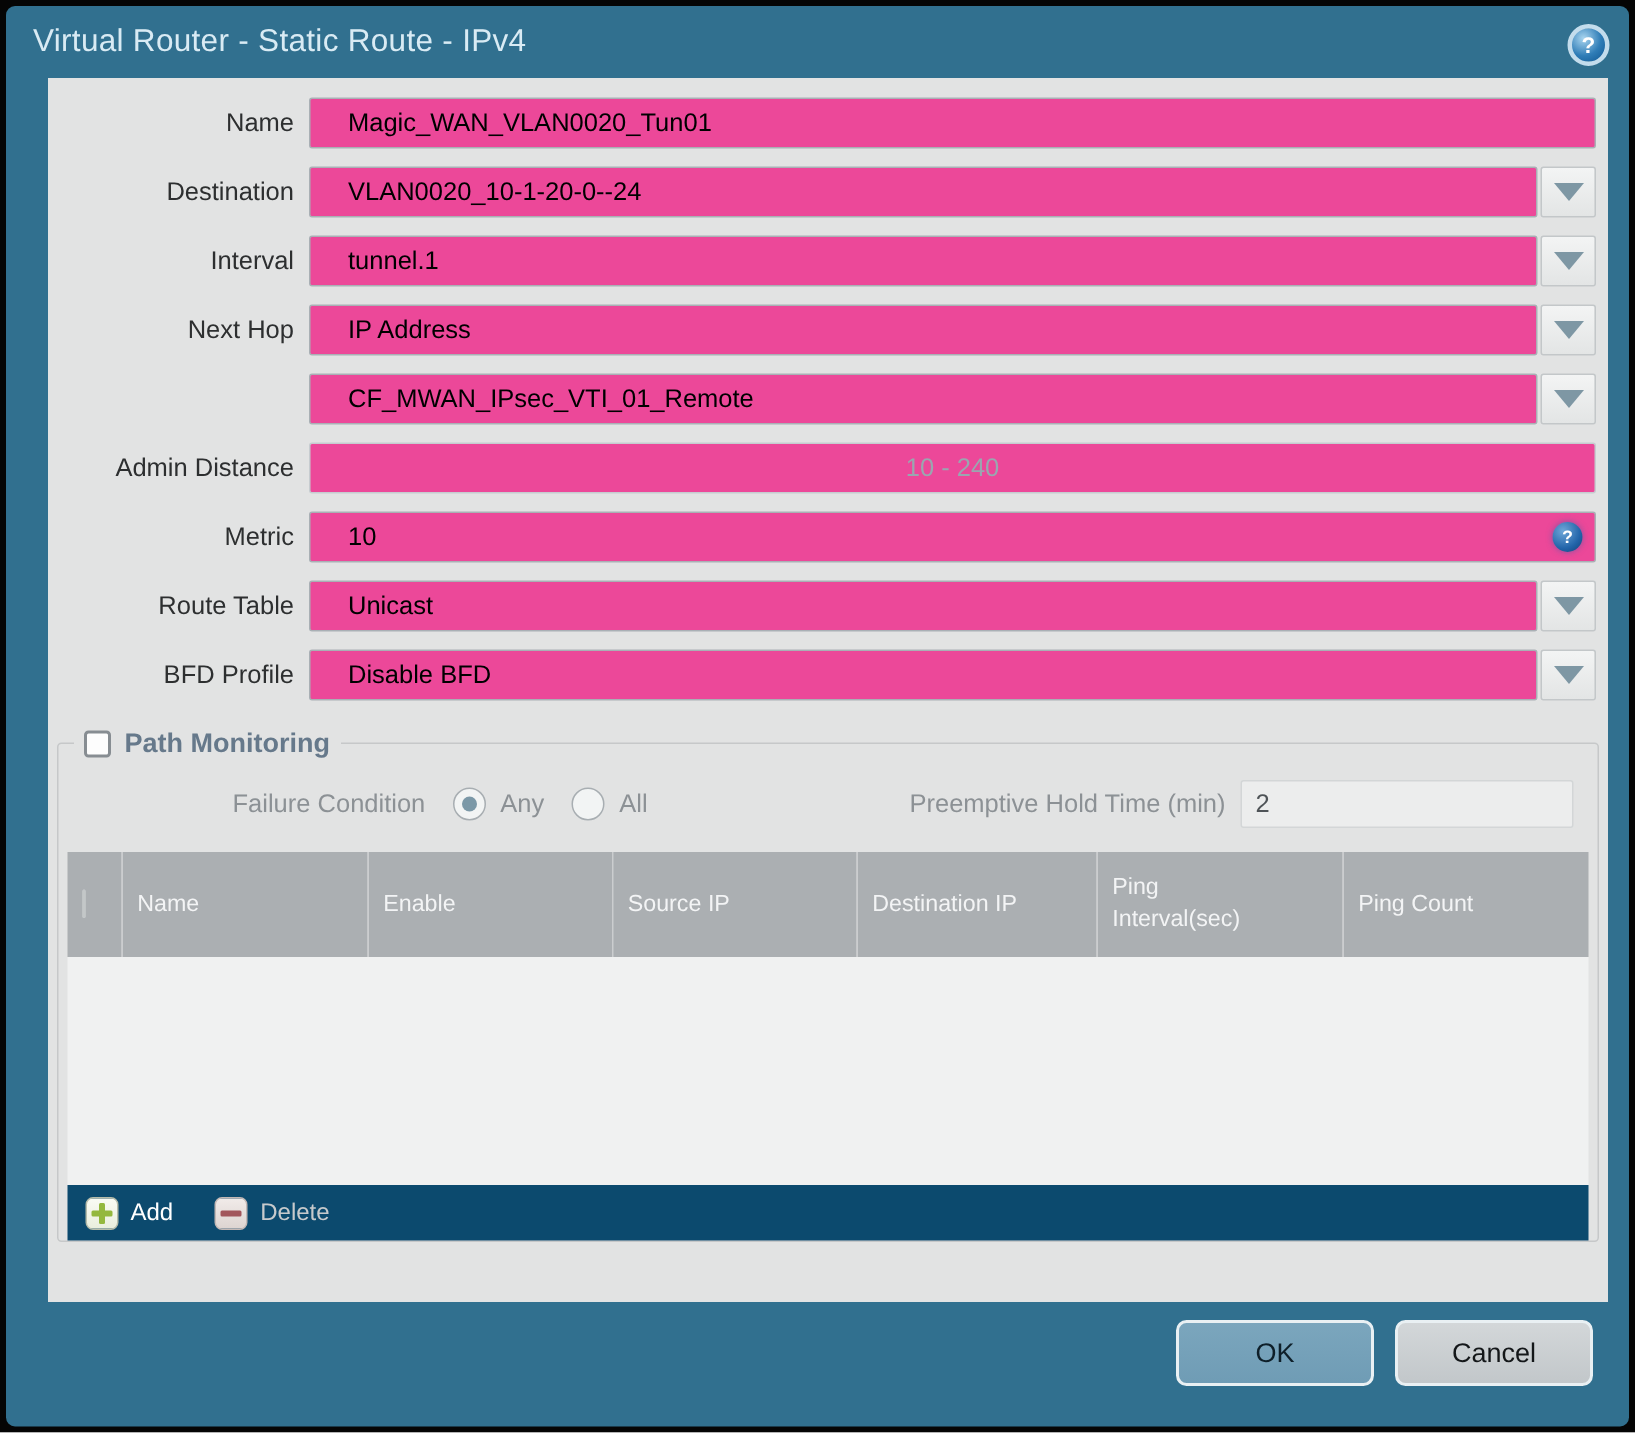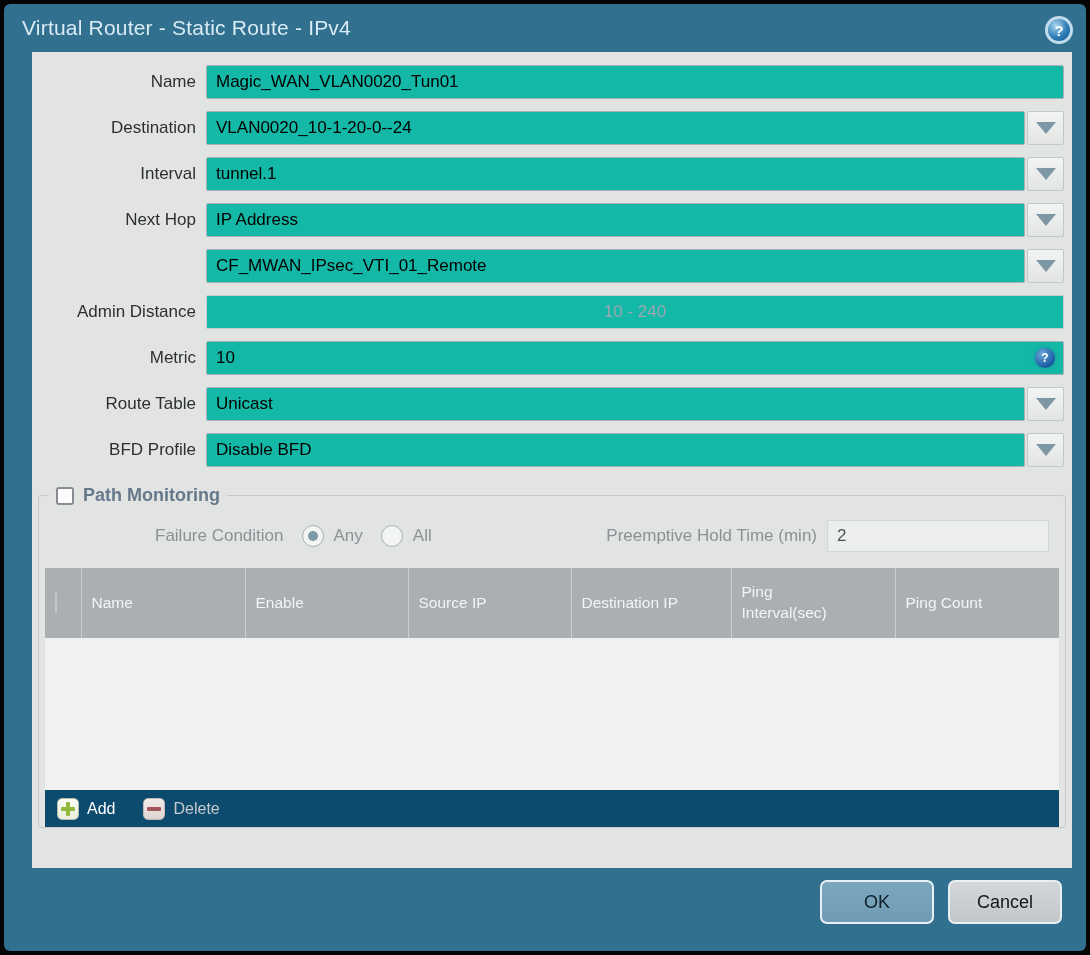--- a/index.html
+++ b/index.html
@@ -18,22 +18,22 @@
   .help{position:absolute;top:12px;right:13px;width:28px;height:28px;border-radius:50%;
     background:radial-gradient(circle at 35% 30%, #a9d5ef, #2f7db7 55%, #0f5692);
     border:3px solid #c3dcec;color:#fff;font-weight:bold;font-size:15px;
     display:flex;align-items:center;justify-content:center;cursor:pointer;}
 
   
   .content{height:816px;background:#e2e3e3;margin:0 14px 0 28px;padding-top:13px;overflow:hidden;}
   .row{display:flex;align-items:center;height:34px;margin-bottom:12px;}
   .row label{width:174px;flex:0 0 174px;text-align:right;padding-right:10px;font-size:17px;color:#2d2f30;white-space:nowrap;}
   .field{flex:1;display:flex;height:34px;margin-right:8px;position:relative;}
-  input.text{flex:1;min-width:0;height:34px;border:1px solid #a9b0b5;border-radius:2px;background:#14b8a6;
-    padding:0 9px;font-size:17px;color:#000;outline:none;}
+  input.text{flex:1;min-width:0;height:34px;border:1px solid #a9b0b5;border-radius:2px;background:#ec4899;
+    padding:0 25px;font-size:17px;color:#000;outline:none;}
   input.text.soft{border-color:#c6ccd0;text-align:center;}
   input.text::placeholder{color:#9aa6b0;opacity:1;}
   .dd{flex:0 0 37px;height:34px;margin-left:2px;border:1px solid #c3c7c9;border-radius:2px;
     background:linear-gradient(#f3f4f4,#e3e5e5);display:flex;align-items:center;justify-content:center;cursor:pointer;}
   .tri{width:0;height:0;border-left:10px solid transparent;border-right:10px solid transparent;border-top:12px solid #7e97a4;}
   .info{position:absolute;right:9px;top:7px;width:20px;height:20px;border-radius:50%;
     background:radial-gradient(circle at 35% 30%, #6ea6d8, var(--info-blue) 60%, #123f78);
     box-shadow:0 0 4px rgba(34,101,170,.55);color:#fff;font-size:12px;font-weight:bold;
     display:flex;align-items:center;justify-content:center;cursor:pointer;}
 
@@ -69,21 +69,21 @@
   .icon-sq{width:22px;height:22px;border-radius:5px;position:relative;flex:0 0 22px;}
   .icon-sq.addi{border:1px solid #b6bcaa;background:linear-gradient(#fafbf4,#e9eedd);}
   .icon-sq.deli{border:1px solid #c3b8b5;background:linear-gradient(#f1ebe9,#ddd4d1);}
   .icon-sq::before{content:'';position:absolute;left:3px;top:8px;width:14px;height:4px;border-radius:1px;}
   .icon-sq.addi::before{background:var(--add-green);}
   .icon-sq.addi::after{content:'';position:absolute;left:8px;top:3px;width:4px;height:14px;border-radius:1px;background:var(--add-green);}
   .icon-sq.deli::before{background:var(--delete-red);}
 
   
   .band{flex:1;display:flex;justify-content:flex-end;align-items:flex-start;gap:14px;padding:12px 24px 0 0;}
-  .btn{width:114px;height:44px;border-radius:7px;border:2px solid #e9f0f3;font-size:18px;cursor:pointer;}
+  .btn{width:132px;height:44px;border-radius:7px;border:2px solid #e9f0f3;font-size:18px;cursor:pointer;}
   .btn.ok{background:linear-gradient(#7ba6bd,var(--ok-button));color:#0e1f29;}
   .btn.cancel{background:linear-gradient(#d3d7d9,#c2c7ca);color:#141719;}
 </style>
 </head>
 <body>
 
 <div class="frame">
   <div class="dialog">
 
     <div class="titlebar">

